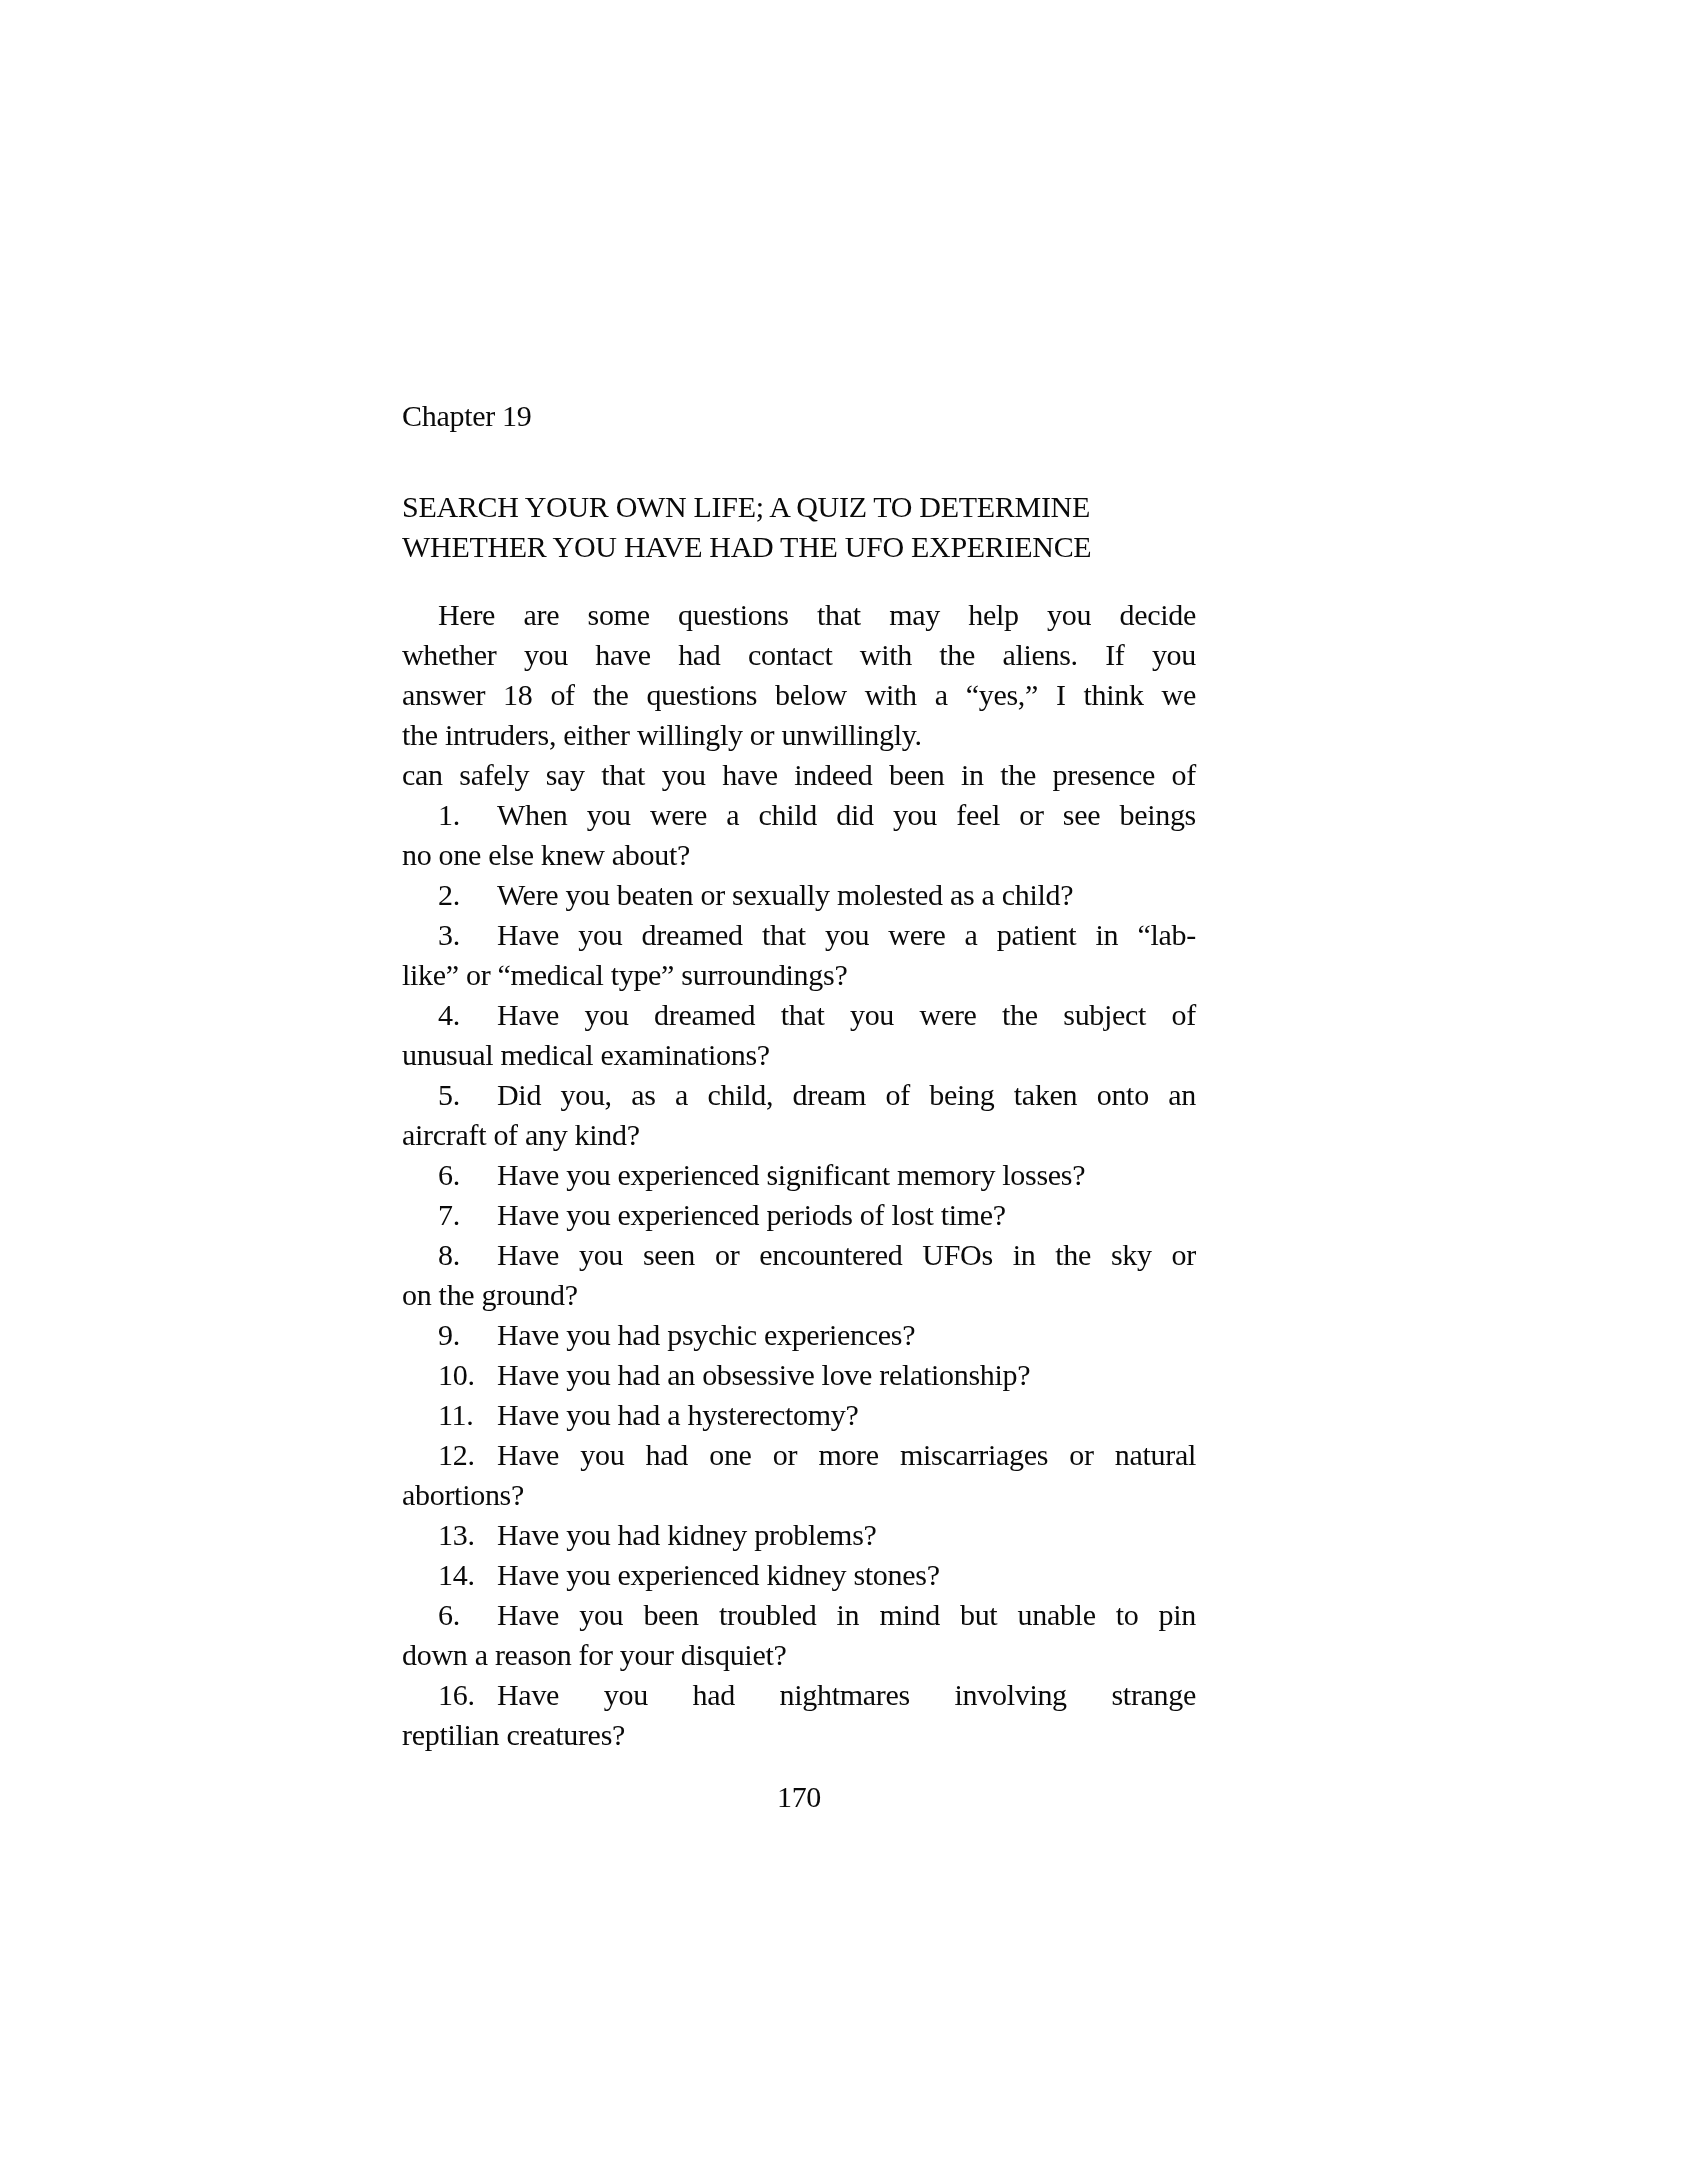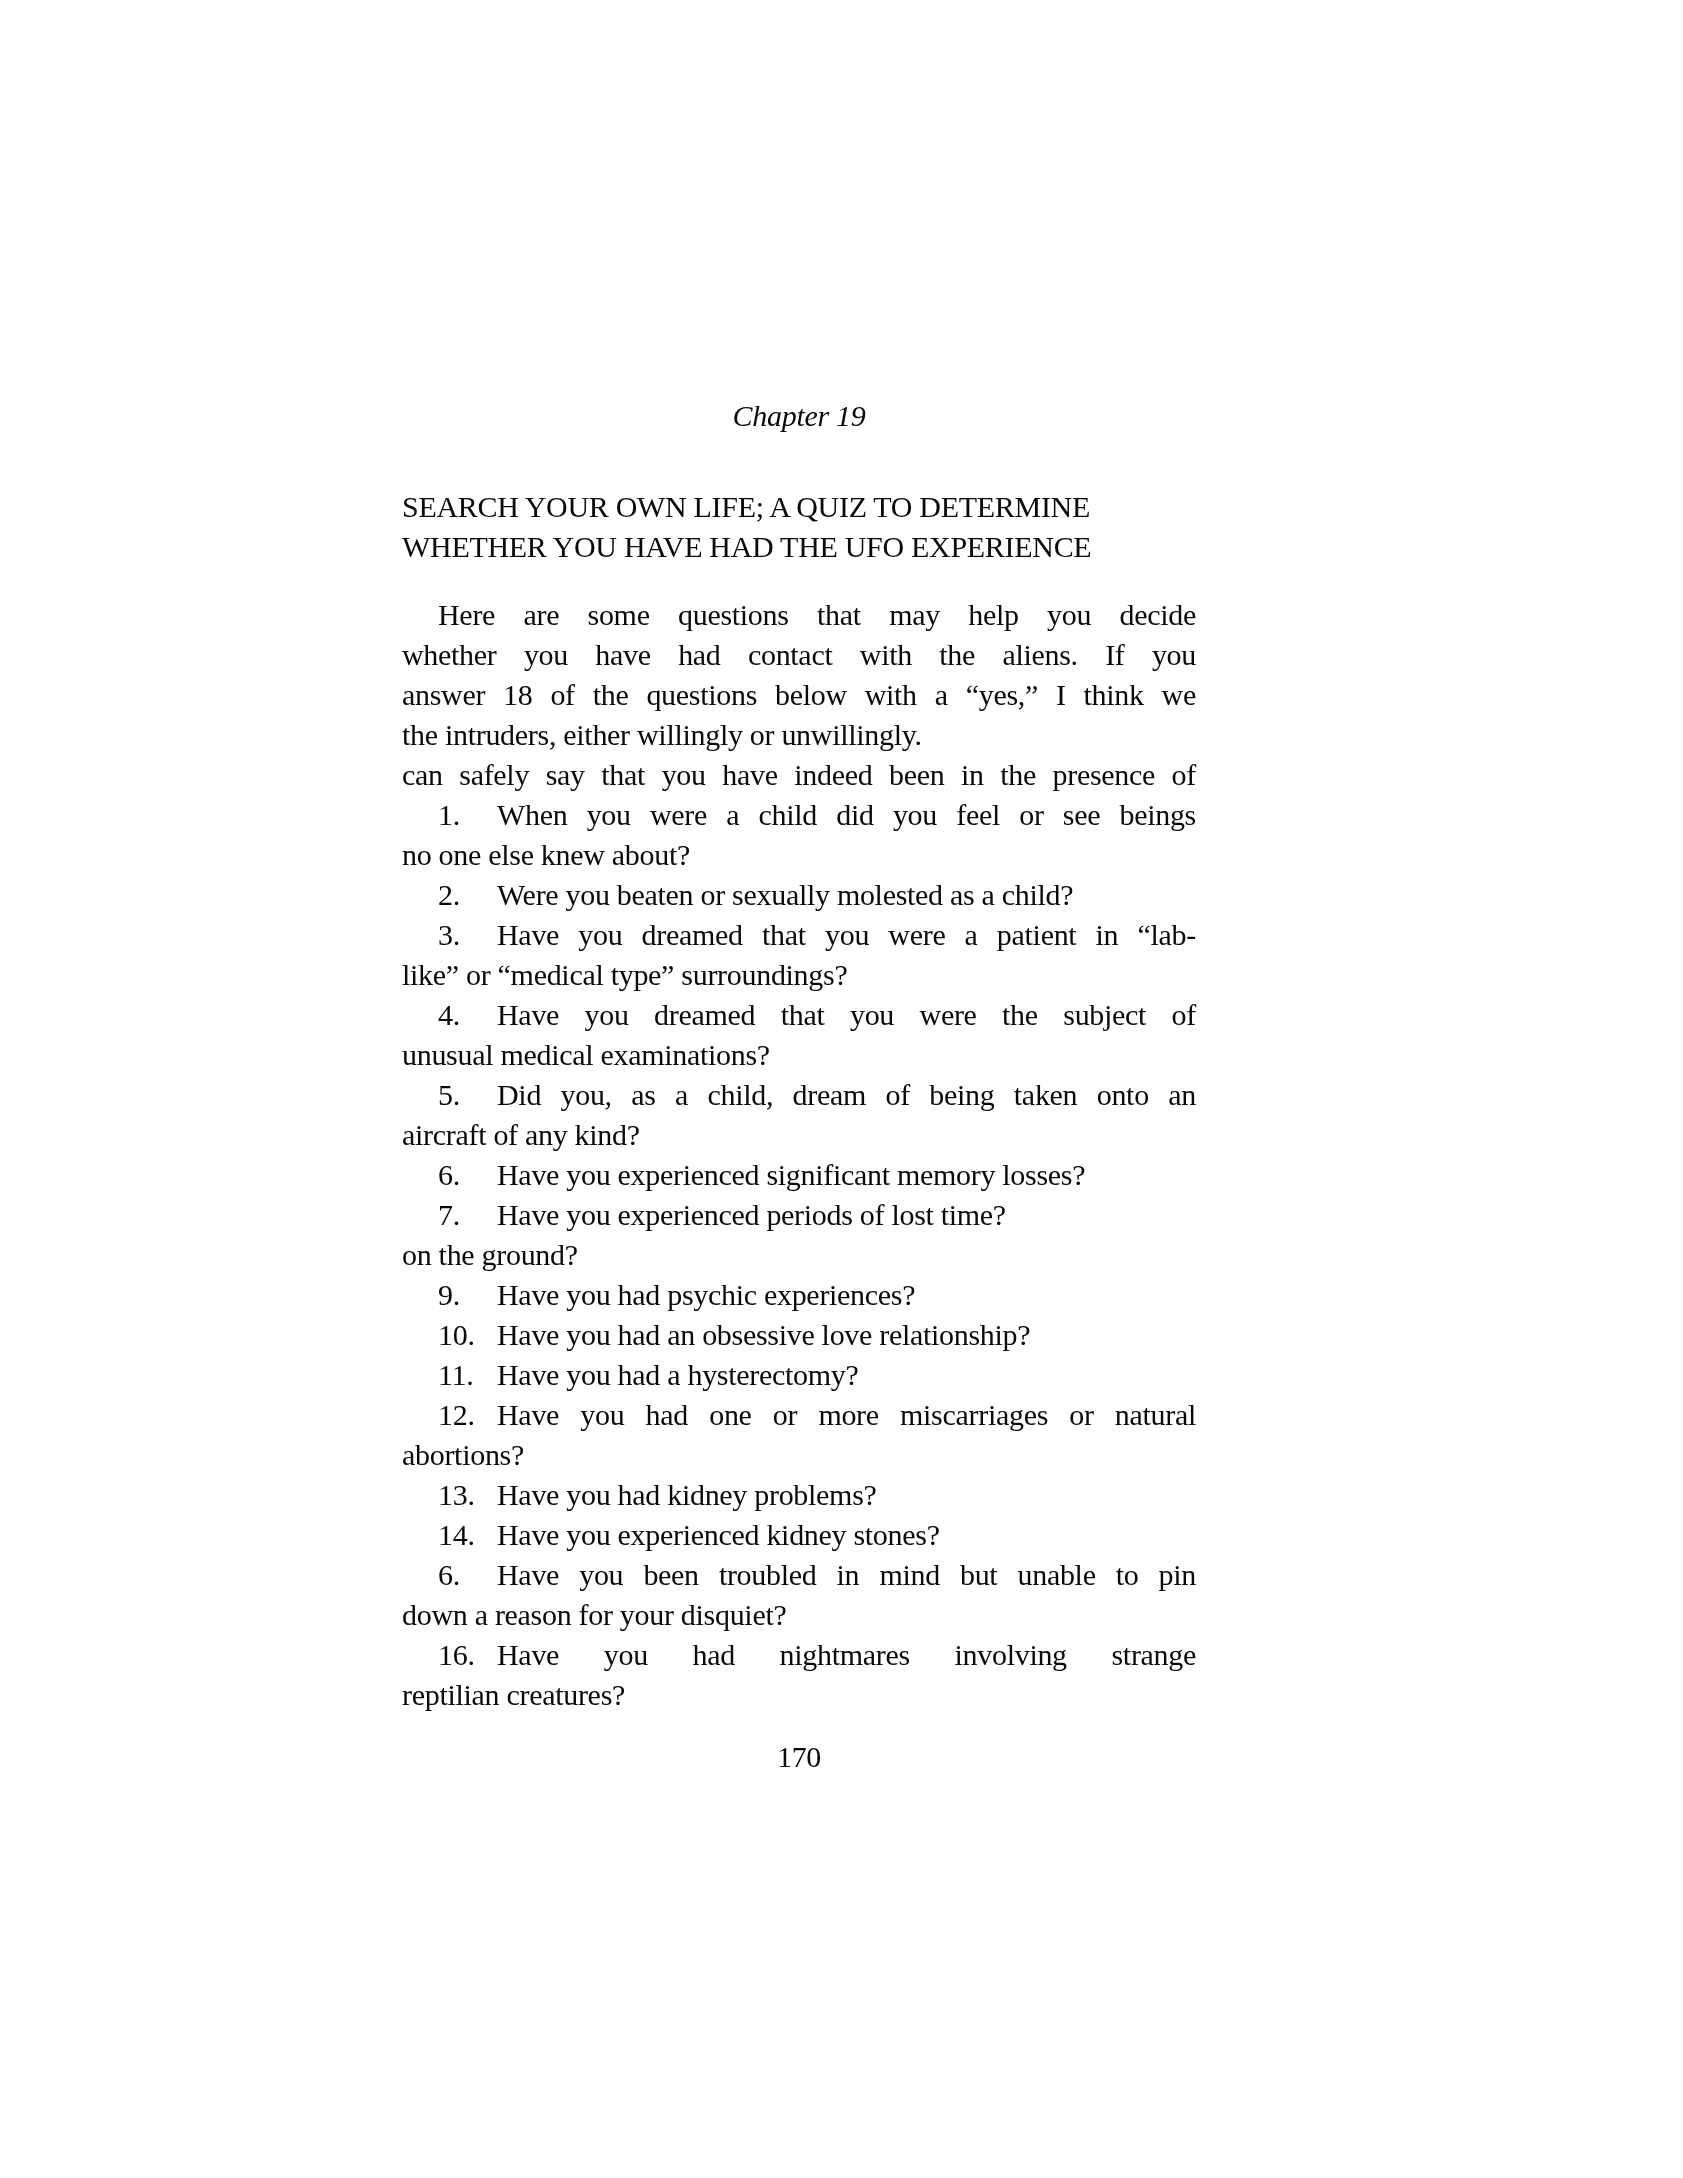--- a/index.html
+++ b/index.html
@@ -19,23 +19,21 @@
   .column {
     position: absolute;
     left: 402px;
     top: 396px;
     width: 794px;
     font-size: 30px;
     line-height: 40px;
     letter-spacing: -0.3px;
   }
   .chapter {
-    text-align: center;
     white-space: nowrap;
-    font-style: italic;
   }
   .section-title {
     margin-top: 51px;
     text-align: center;
   }
   .tline {
     white-space: nowrap;
     text-align: left;
   }
   .para {
@@ -89,20 +87,21 @@
         <div class="bline">no one else knew about?</div>
         <div class="bline indent"><span class="qnum">2.</span>Were you beaten or sexually molested as a child?</div>
         <div class="bline just indent"><span class="qnum">3.</span>Have you dreamed that you were a patient in “lab-</div>
         <div class="bline">like” or “medical type” surroundings?</div>
         <div class="bline just indent"><span class="qnum">4.</span>Have you dreamed that you were the subject of</div>
         <div class="bline">unusual medical examinations?</div>
         <div class="bline just indent"><span class="qnum">5.</span>Did you, as a child, dream of being taken onto an</div>
         <div class="bline">aircraft of any kind?</div>
         <div class="bline indent"><span class="qnum">6.</span>Have you experienced significant memory losses?</div>
         <div class="bline indent"><span class="qnum">7.</span>Have you experienced periods of lost time?</div>
+        <div class="bline just indent"><span class="qnum">8.</span>Have you seen or encountered UFOs in the sky or</div>
         <div class="bline">on the ground?</div>
         <div class="bline indent"><span class="qnum">9.</span>Have you had psychic experiences?</div>
         <div class="bline indent"><span class="qnum">10.</span>Have you had an obsessive love relationship?</div>
         <div class="bline indent"><span class="qnum">11.</span>Have you had a hysterectomy?</div>
         <div class="bline just indent"><span class="qnum">12.</span>Have you had one or more miscarriages or natural</div>
         <div class="bline">abortions?</div>
         <div class="bline indent"><span class="qnum">13.</span>Have you had kidney problems?</div>
         <div class="bline indent"><span class="qnum">14.</span>Have you experienced kidney stones?</div>
         <div class="bline just indent"><span class="qnum">6.</span>Have you been troubled in mind but unable to pin</div>
         <div class="bline">down a reason for your disquiet?</div>

